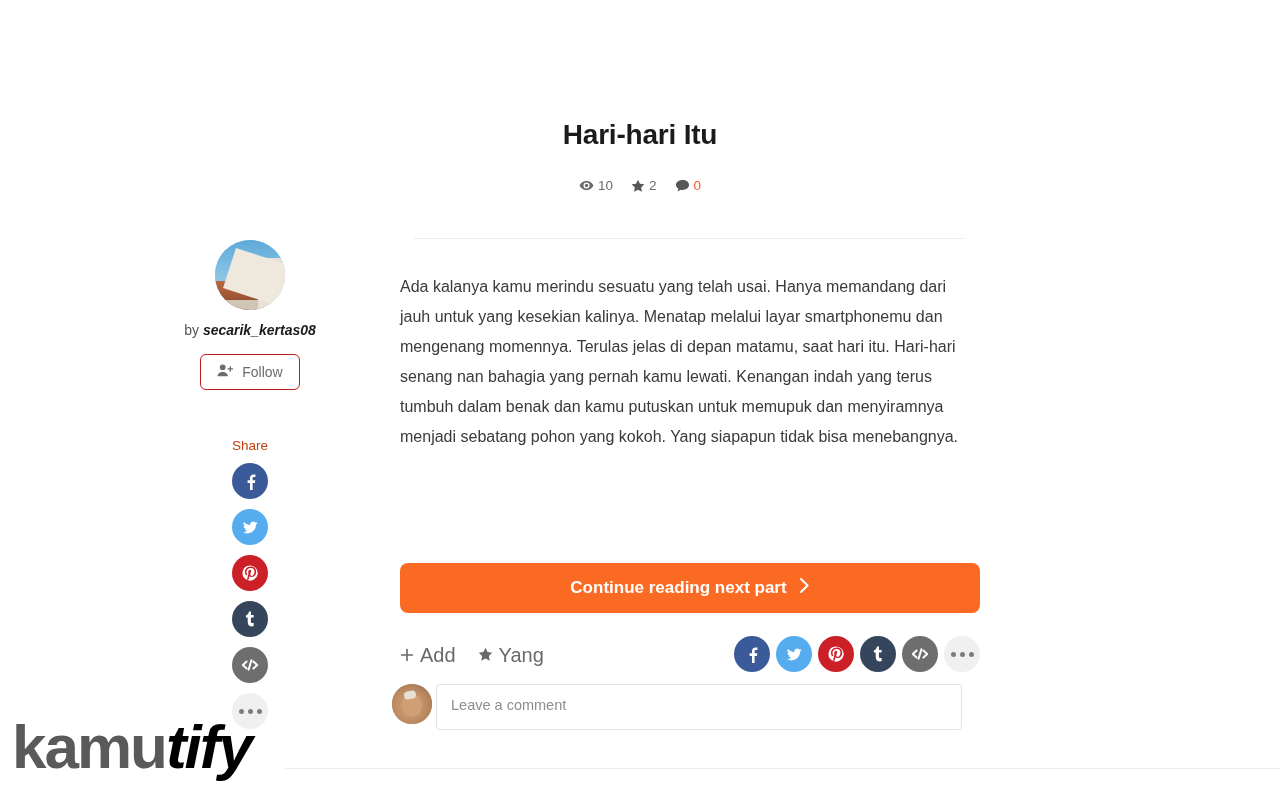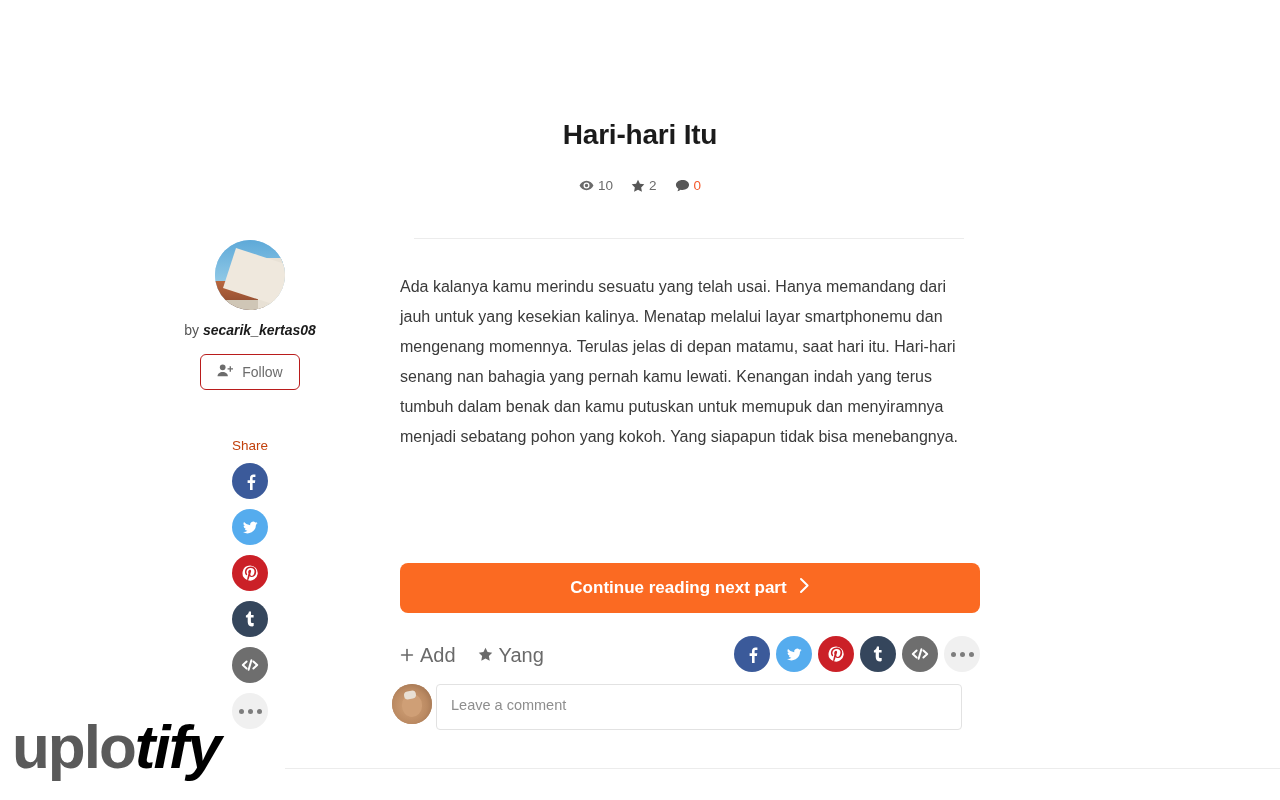--- a/index.html
+++ b/index.html
@@ -477,16 +477,16 @@
       <span class="bg"></span>
       <span class="head"></span>
       <span class="patch"></span>
     </div>
     <textarea class="comment-input" placeholder="Leave a comment" style=""></textarea>
   </div>
 
   <div class="bottom-divider"></div>
 
   <div class="watermark">
-    <span class="wm-a">uplo</span><span class="wm-b">tify</span>
+    <span class="wm-a">kamu</span><span class="wm-b">tify</span>
   </div>
 
 </div>
 
 </body></html>

